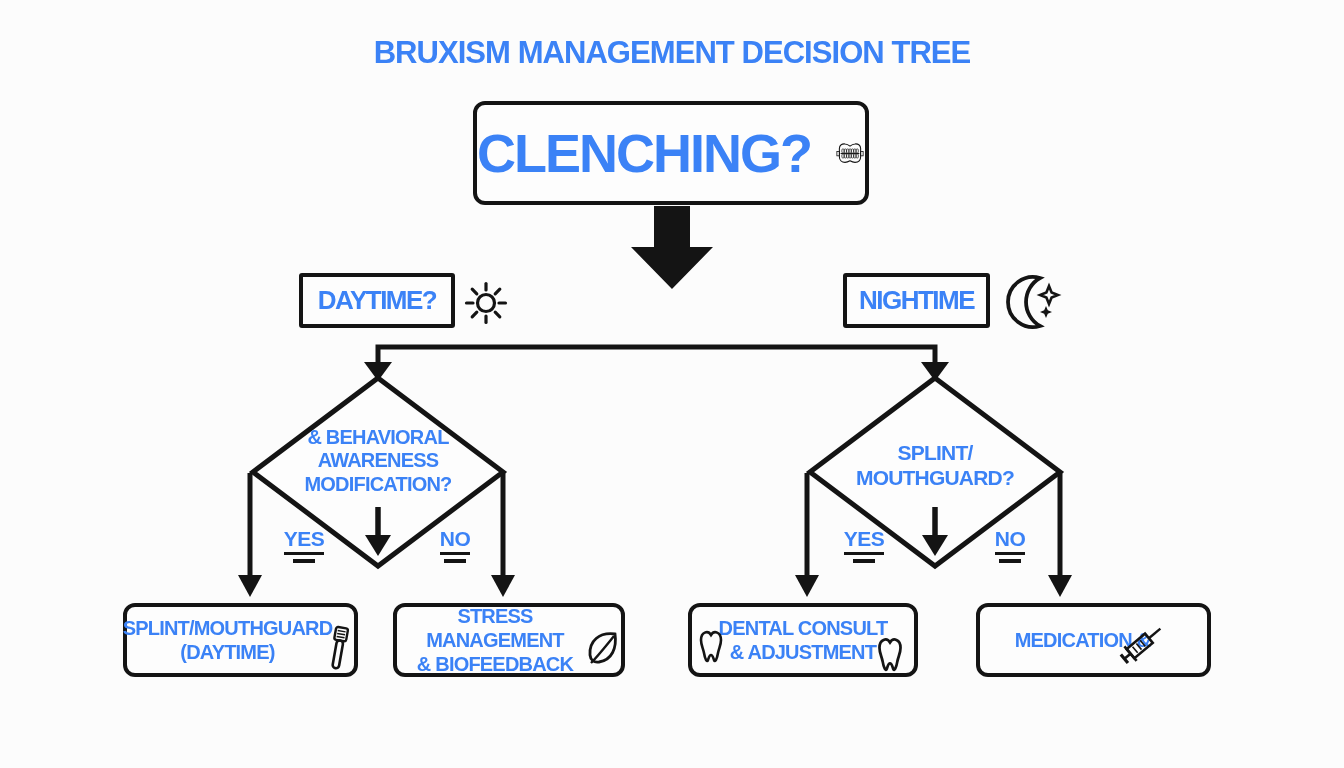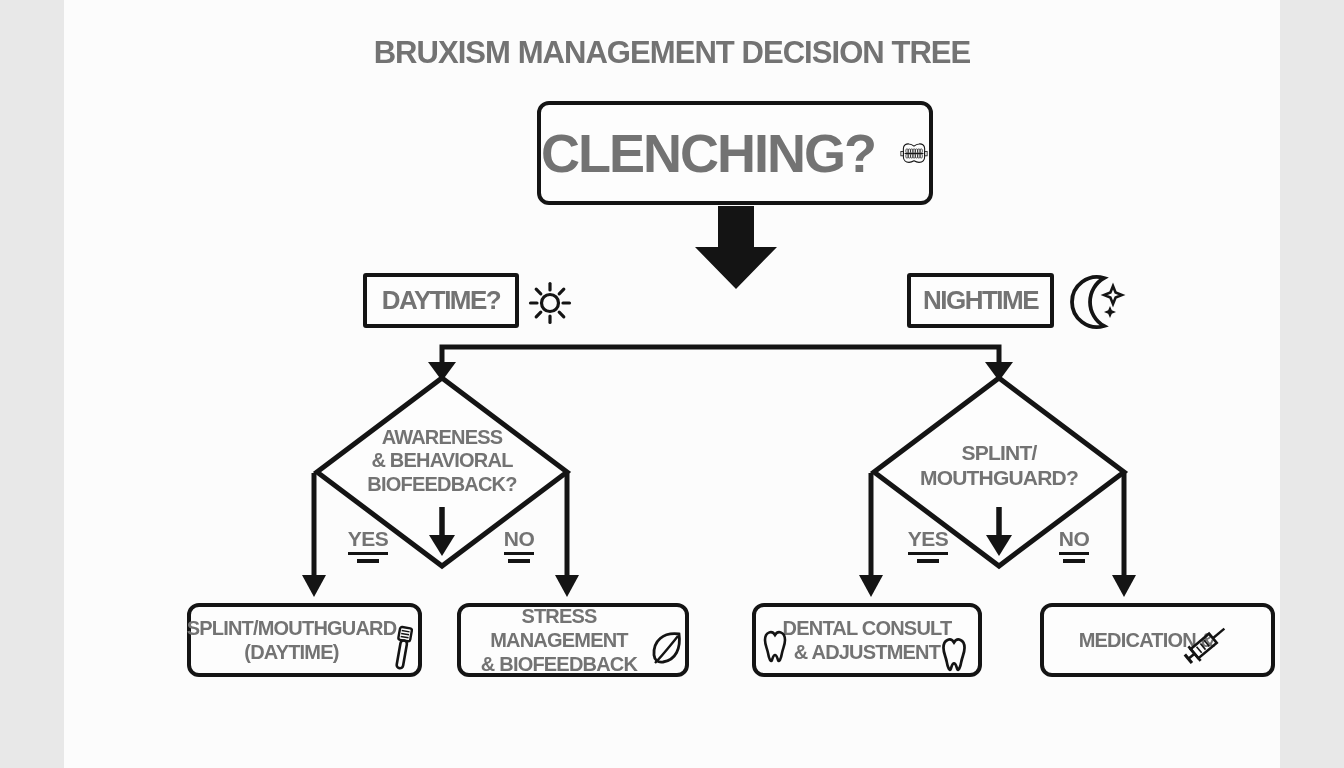--- a/index.html
+++ b/index.html
@@ -1,19 +1,19 @@
 <!DOCTYPE html>
 <html><head>
 <meta charset="utf-8">
 <style>
   html,body{margin:0;padding:0;background:#e8e8e8;}
   .canvas{
-    position:relative;width:1216px;height:768px;margin:0 auto;
+    position:relative;width:1344px;height:768px;margin:0 auto;
     background:#fcfcfc;overflow:hidden;
-    font-family:"Liberation Sans",sans-serif;color:#737373;
+    font-family:"Liberation Sans",sans-serif;color:#3b82f6;
   }
   .title{
     position:absolute;left:0;right:0;top:34px;text-align:center;
     font-size:32px;font-weight:700;letter-spacing:-1px;transform:scaleX(0.97);
   }
   .wires{position:absolute;left:0;top:0;z-index:1;}
   .node{
     position:absolute;box-sizing:border-box;border:4px solid #141414;
     background:#fdfdfd;display:flex;align-items:center;justify-content:center;
     z-index:2;
@@ -124,23 +124,23 @@
   <div class="node pill night">
     <span>NIGHTIME</span>
   </div>
   <svg class="side-icon" style="left:1006px;top:273px;" width="56" height="58" viewBox="0 0 56 58">
     <path class="ink" stroke-width="3.8" d="M34,5 A25,25 0 1 0 34,53 A27.6,27.6 0 0 1 34,5 Z"></path>
     <path class="ink" stroke-width="2.6" d="M43,13 L45.6,19.4 L52,22 L45.6,24.6 L43,31 L40.4,24.6 L34,22 L40.4,19.4 Z"></path>
     <path fill="#141414" d="M40,33 L41.8,37.2 L46,39 L41.8,40.8 L40,45 L38.2,40.8 L34,39 L38.2,37.2 Z"></path>
   </svg>
 
   <div class="dtext day">
+    <span>&amp; BEHAVIORAL</span>
     <span>AWARENESS</span>
-    <span>&amp; BEHAVIORAL</span>
-    <span>BIOFEEDBACK?</span>
+    <span>MODIFICATION?</span>
   </div>
   <div class="dtext night">
     <span>SPLINT/</span>
     <span>MOUTHGUARD?</span>
   </div>
 
   <div class="choice c-day-yes">
     <span class="w">YES</span>
     <div class="dash"></div>
   </div>

